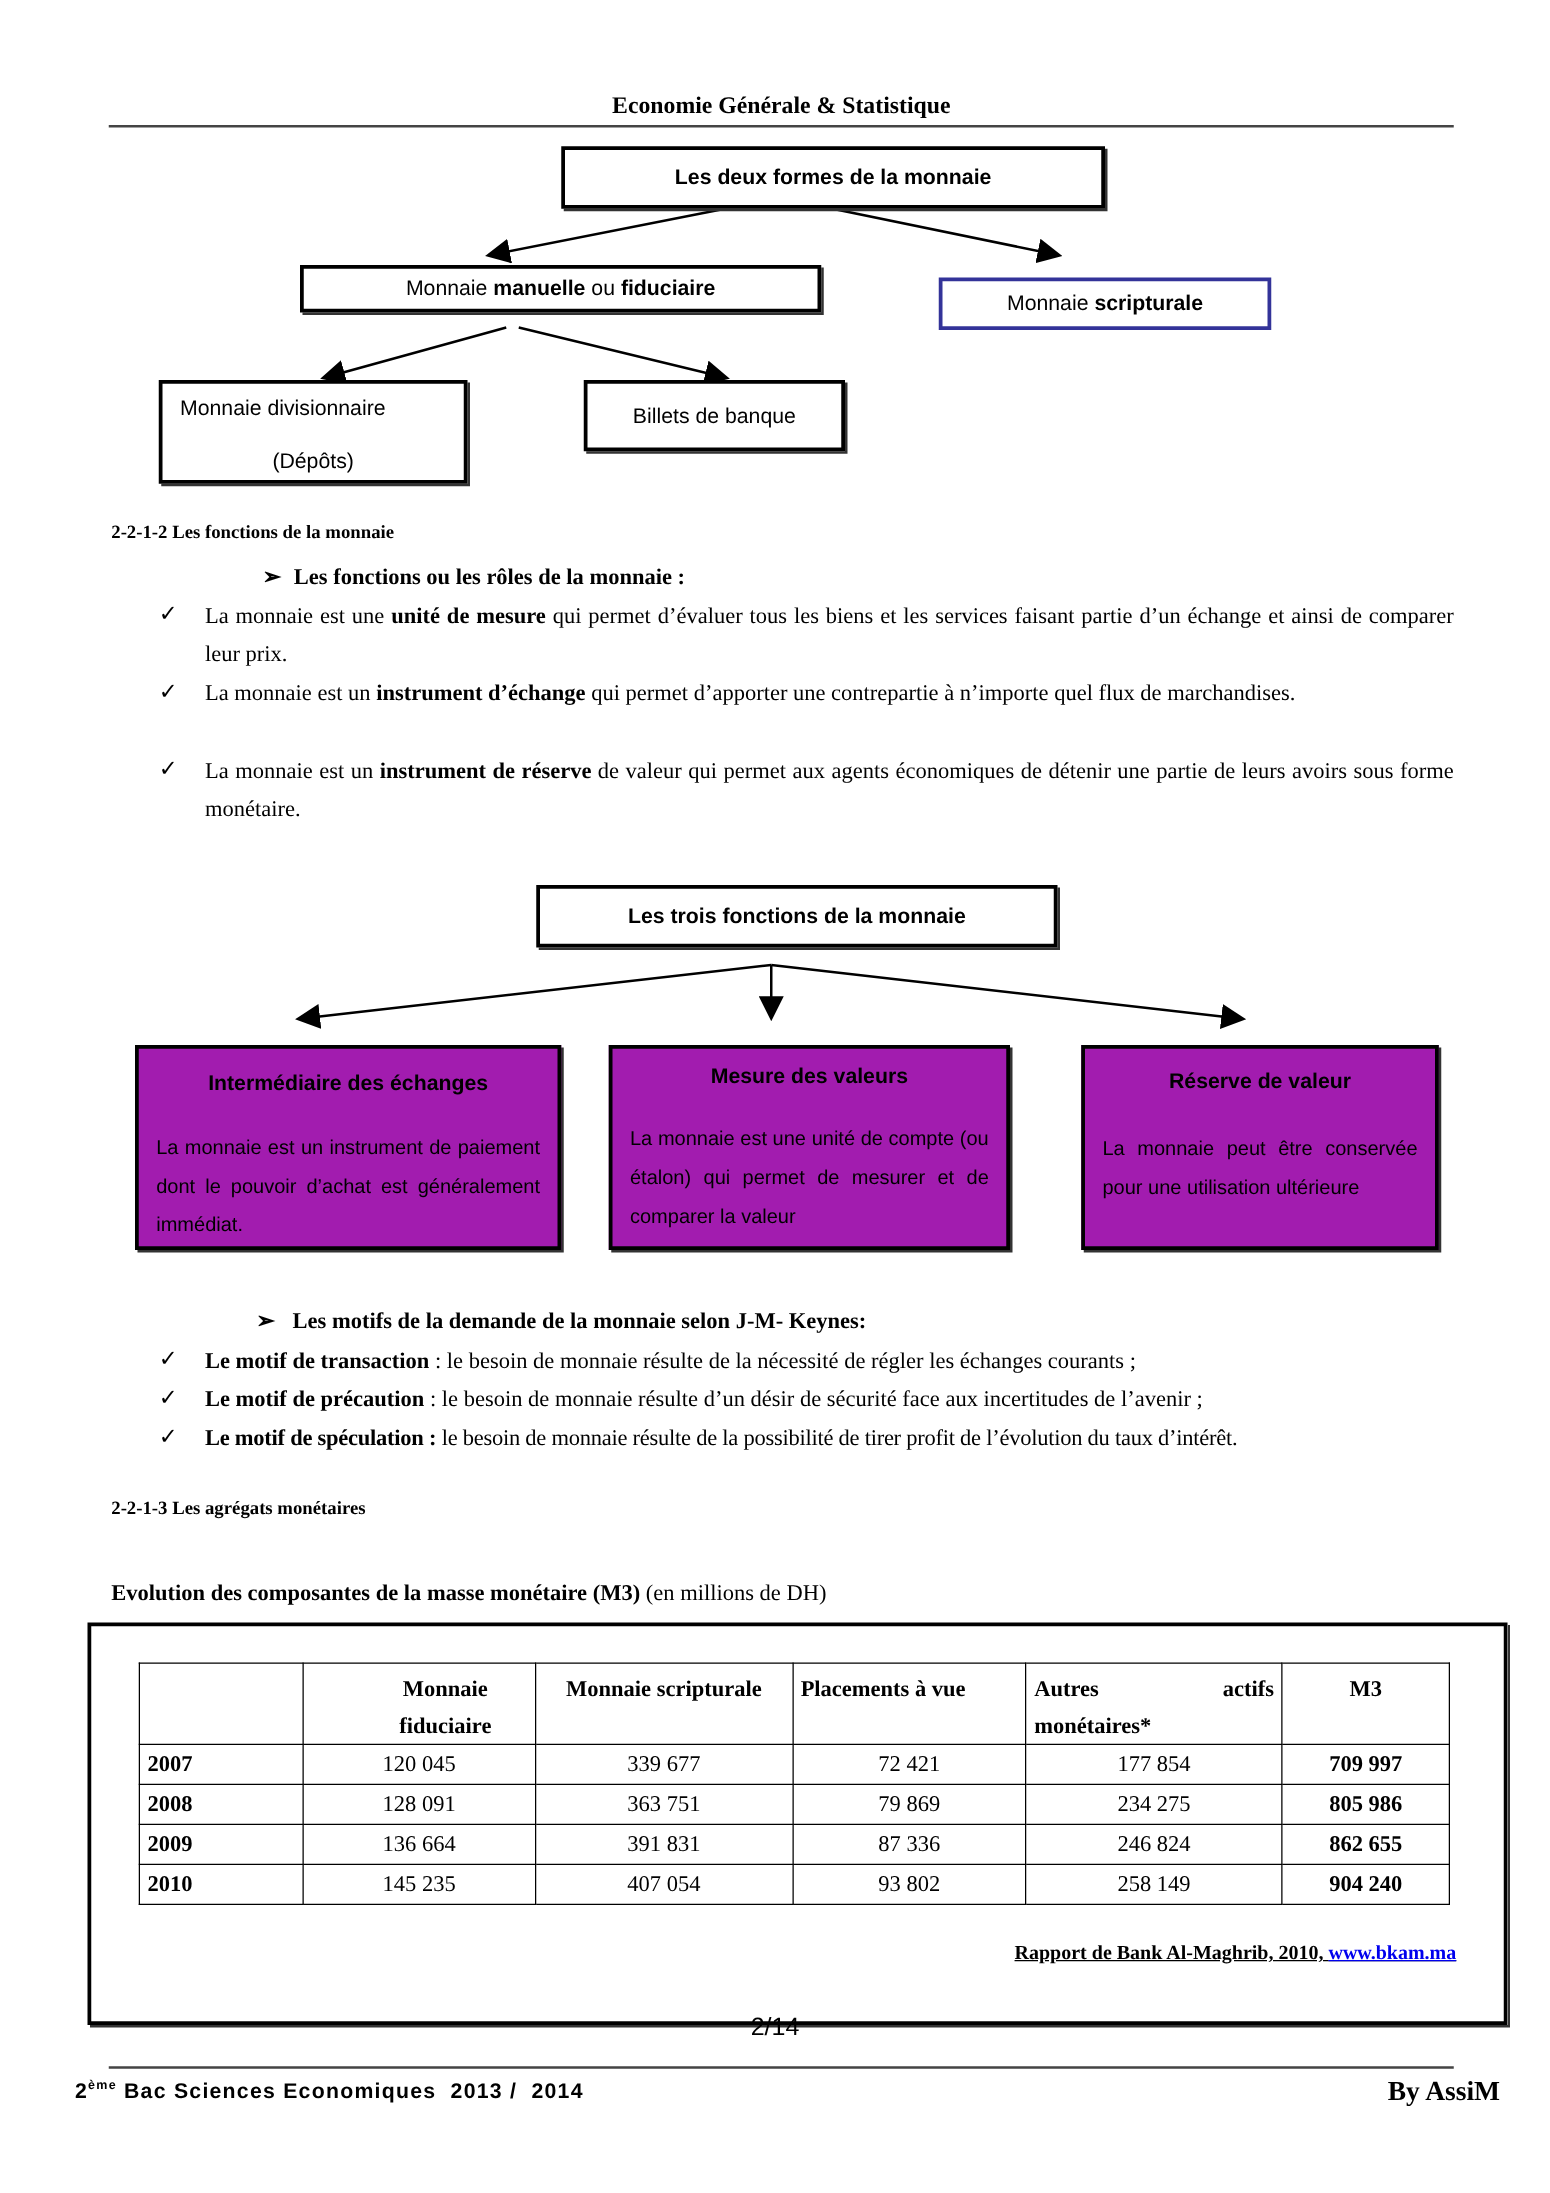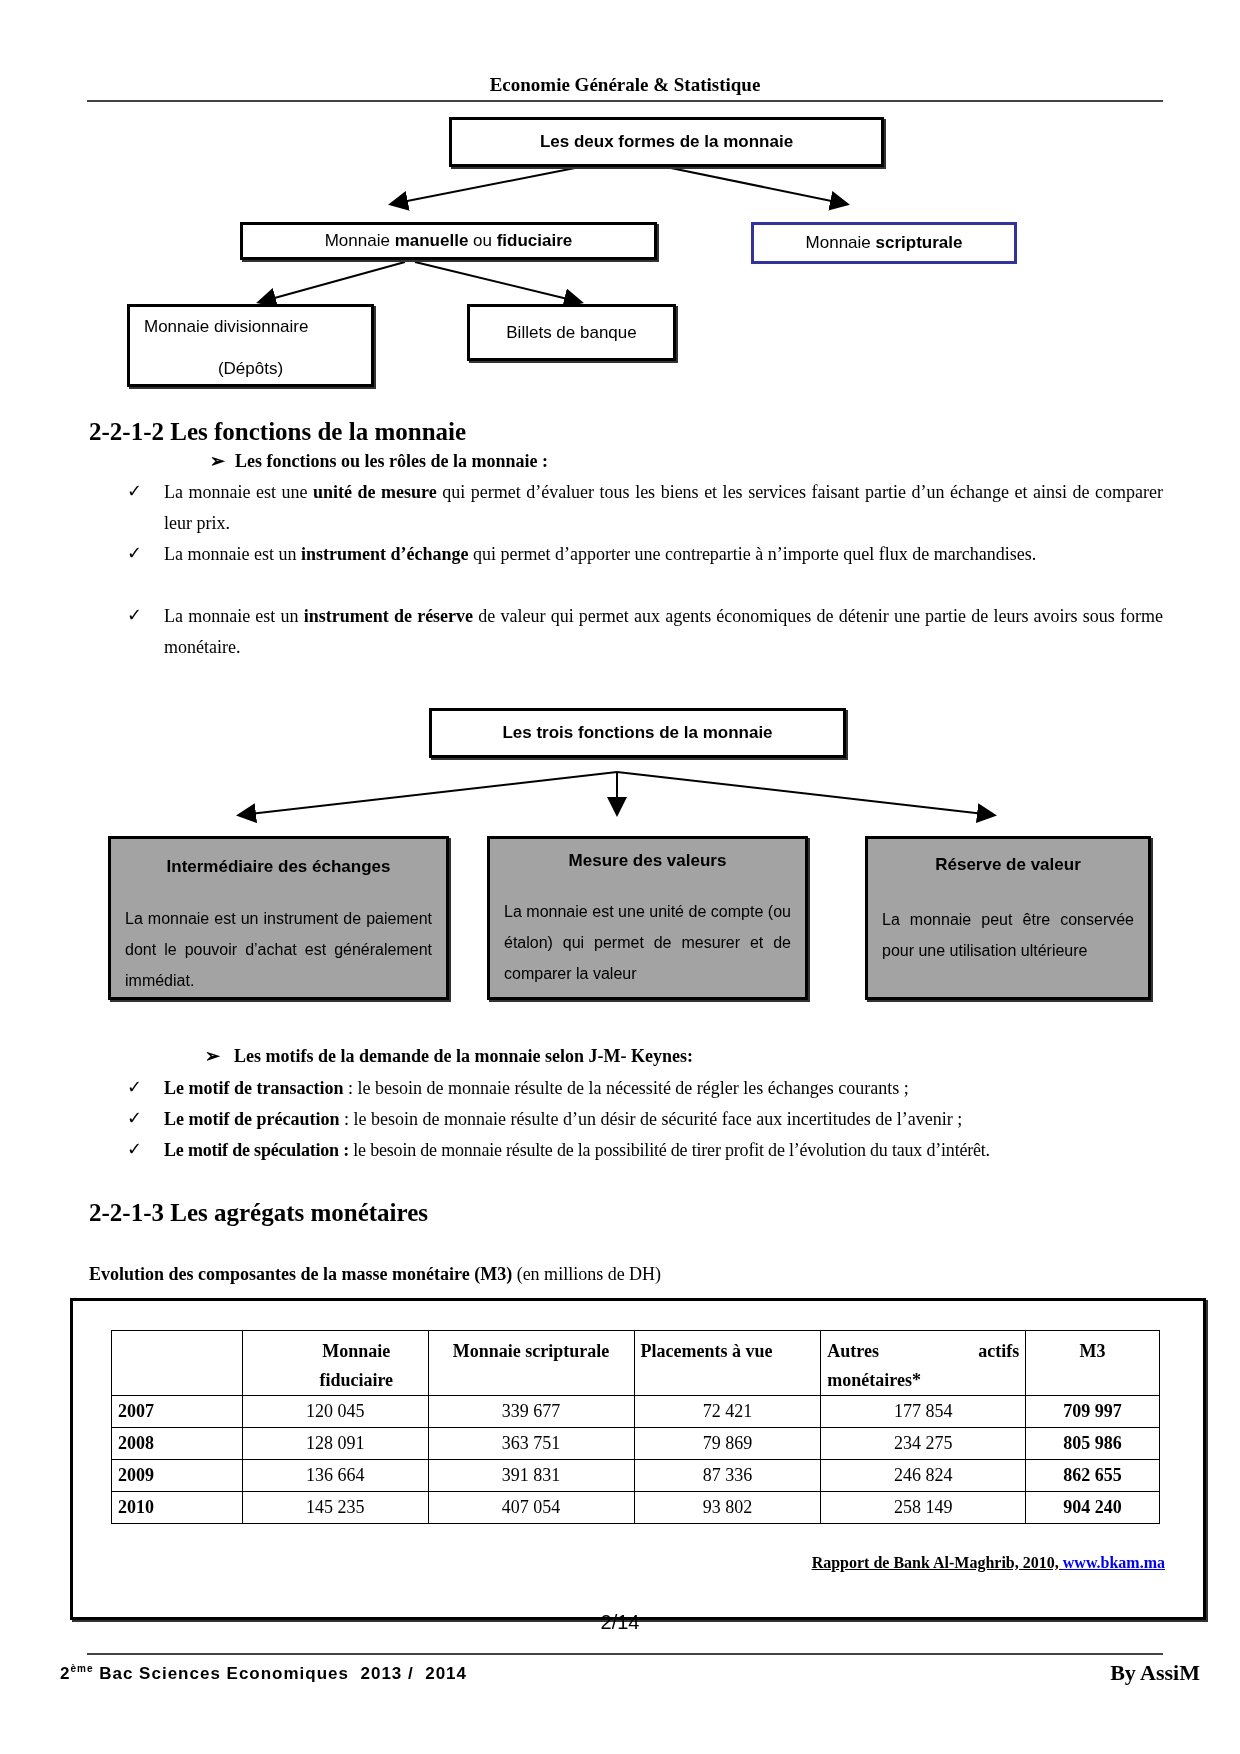--- a/index.html
+++ b/index.html
@@ -6,26 +6,26 @@
   html, body { width: 1240px; height: 1754px; background: #ffffff; }
   body { position: relative; font-family: "Liberation Serif", serif; color: #000; overflow: hidden; }
   .abs { position: absolute; }
 
   #page-header { left: 87px; top: 74px; width: 1076px; text-align: center; font-size: 19px; font-weight: bold; }
   .hrule { position: absolute; height: 2px; background: #444; }
 
   .dbox { position: absolute; border: 3px solid #000; background: #fff; font-family: "Liberation Sans", sans-serif; font-size: 17px; display: flex; align-items: center; justify-content: center; text-align: center; box-shadow: 2px 2px 0 #333; }
   .dbox.blue { border-color: #333399; box-shadow: none; }
 
-  .section-heading { font-size: 25px; font-weight: bold; }
+  .section-heading { font-size: 15px; font-weight: bold; }
   .subhead { font-size: 18px; font-weight: bold; }
   .para { font-size: 18px; line-height: 31px; text-align: justify; }
   .check { position: absolute; font-size: 18px; }
 
-  .fbox { position: absolute; border: 3px solid #000; background: #a3a3a3; font-family: "Liberation Sans", sans-serif; box-shadow: 2px 2px 0 #333; }
+  .fbox { position: absolute; border: 3px solid #000; background: #a21caf; font-family: "Liberation Sans", sans-serif; box-shadow: 2px 2px 0 #333; }
   .fbox .ftitle { font-weight: bold; font-size: 17px; text-align: center; position: absolute; left: 0; right: 0; }
   .fbox .ftext { position: absolute; left: 14px; right: 14px; font-size: 16px; line-height: 31px; text-align: justify; text-align-last: left; }
 
   #table-wrap { left: 70px; top: 1298px; width: 1136px; height: 322px; border: 3px solid #000; box-shadow: 2px 2px 0 #333; }
   table.m3 { position: absolute; left: 38px; top: 29px; width: 1049px; border-collapse: collapse; font-family: "Liberation Serif", serif; font-size: 18px; }
   table.m3 th, table.m3 td { border: 1px solid #000; }
   table.m3 th { font-weight: bold; vertical-align: top; height: 63px; padding: 6px 6px 0 6px; line-height: 29px; }
   table.m3 td { height: 32px; text-align: center; vertical-align: middle; }
   table.m3 td.year { text-align: left; font-weight: bold; padding-left: 6px; }
   table.m3 td.total { font-weight: bold; }
@@ -53,21 +53,21 @@
   </defs>
   <line x1="580" y1="167" x2="392" y2="204" stroke="#000" stroke-width="2" marker-end="url(#ah)"></line>
   <line x1="666" y1="167" x2="846" y2="204" stroke="#000" stroke-width="2" marker-end="url(#ah)"></line>
   <line x1="405" y1="262" x2="260" y2="302" stroke="#000" stroke-width="2" marker-end="url(#ah)"></line>
   <line x1="415" y1="262" x2="580" y2="302" stroke="#000" stroke-width="2" marker-end="url(#ah)"></line>
 </svg>
 
 <div class="dbox" style="left:449px; top:117px; width:435px; height:50px; font-weight:bold;">
   <span>Les deux formes de la monnaie</span>
 </div>
-<div class="dbox" style="left:240px; top:222px; width:417px; height:38px;">
+<div class="dbox" style="left:240px; top:212px; width:417px; height:38px;">
   <span><span>Monnaie </span><b>manuelle</b><span> ou </span><b>fiduciaire</b></span>
 </div>
 <div class="dbox blue" style="left:751px; top:222px; width:266px; height:42px;">
   <span><span>Monnaie </span><b>scripturale</b></span>
 </div>
 <div class="dbox" style="left:127px; top:304px; width:247px; height:83px; display:block;">
   <div style="position:absolute; left:14px; top:10px; white-space:nowrap;">Monnaie divisionnaire</div>
   <div style="position:absolute; left:0; right:0; top:52px; text-align:center;">(Dépôts)</div>
 </div>
 <div class="dbox" style="left:467px; top:304px; width:209px; height:57px;">

